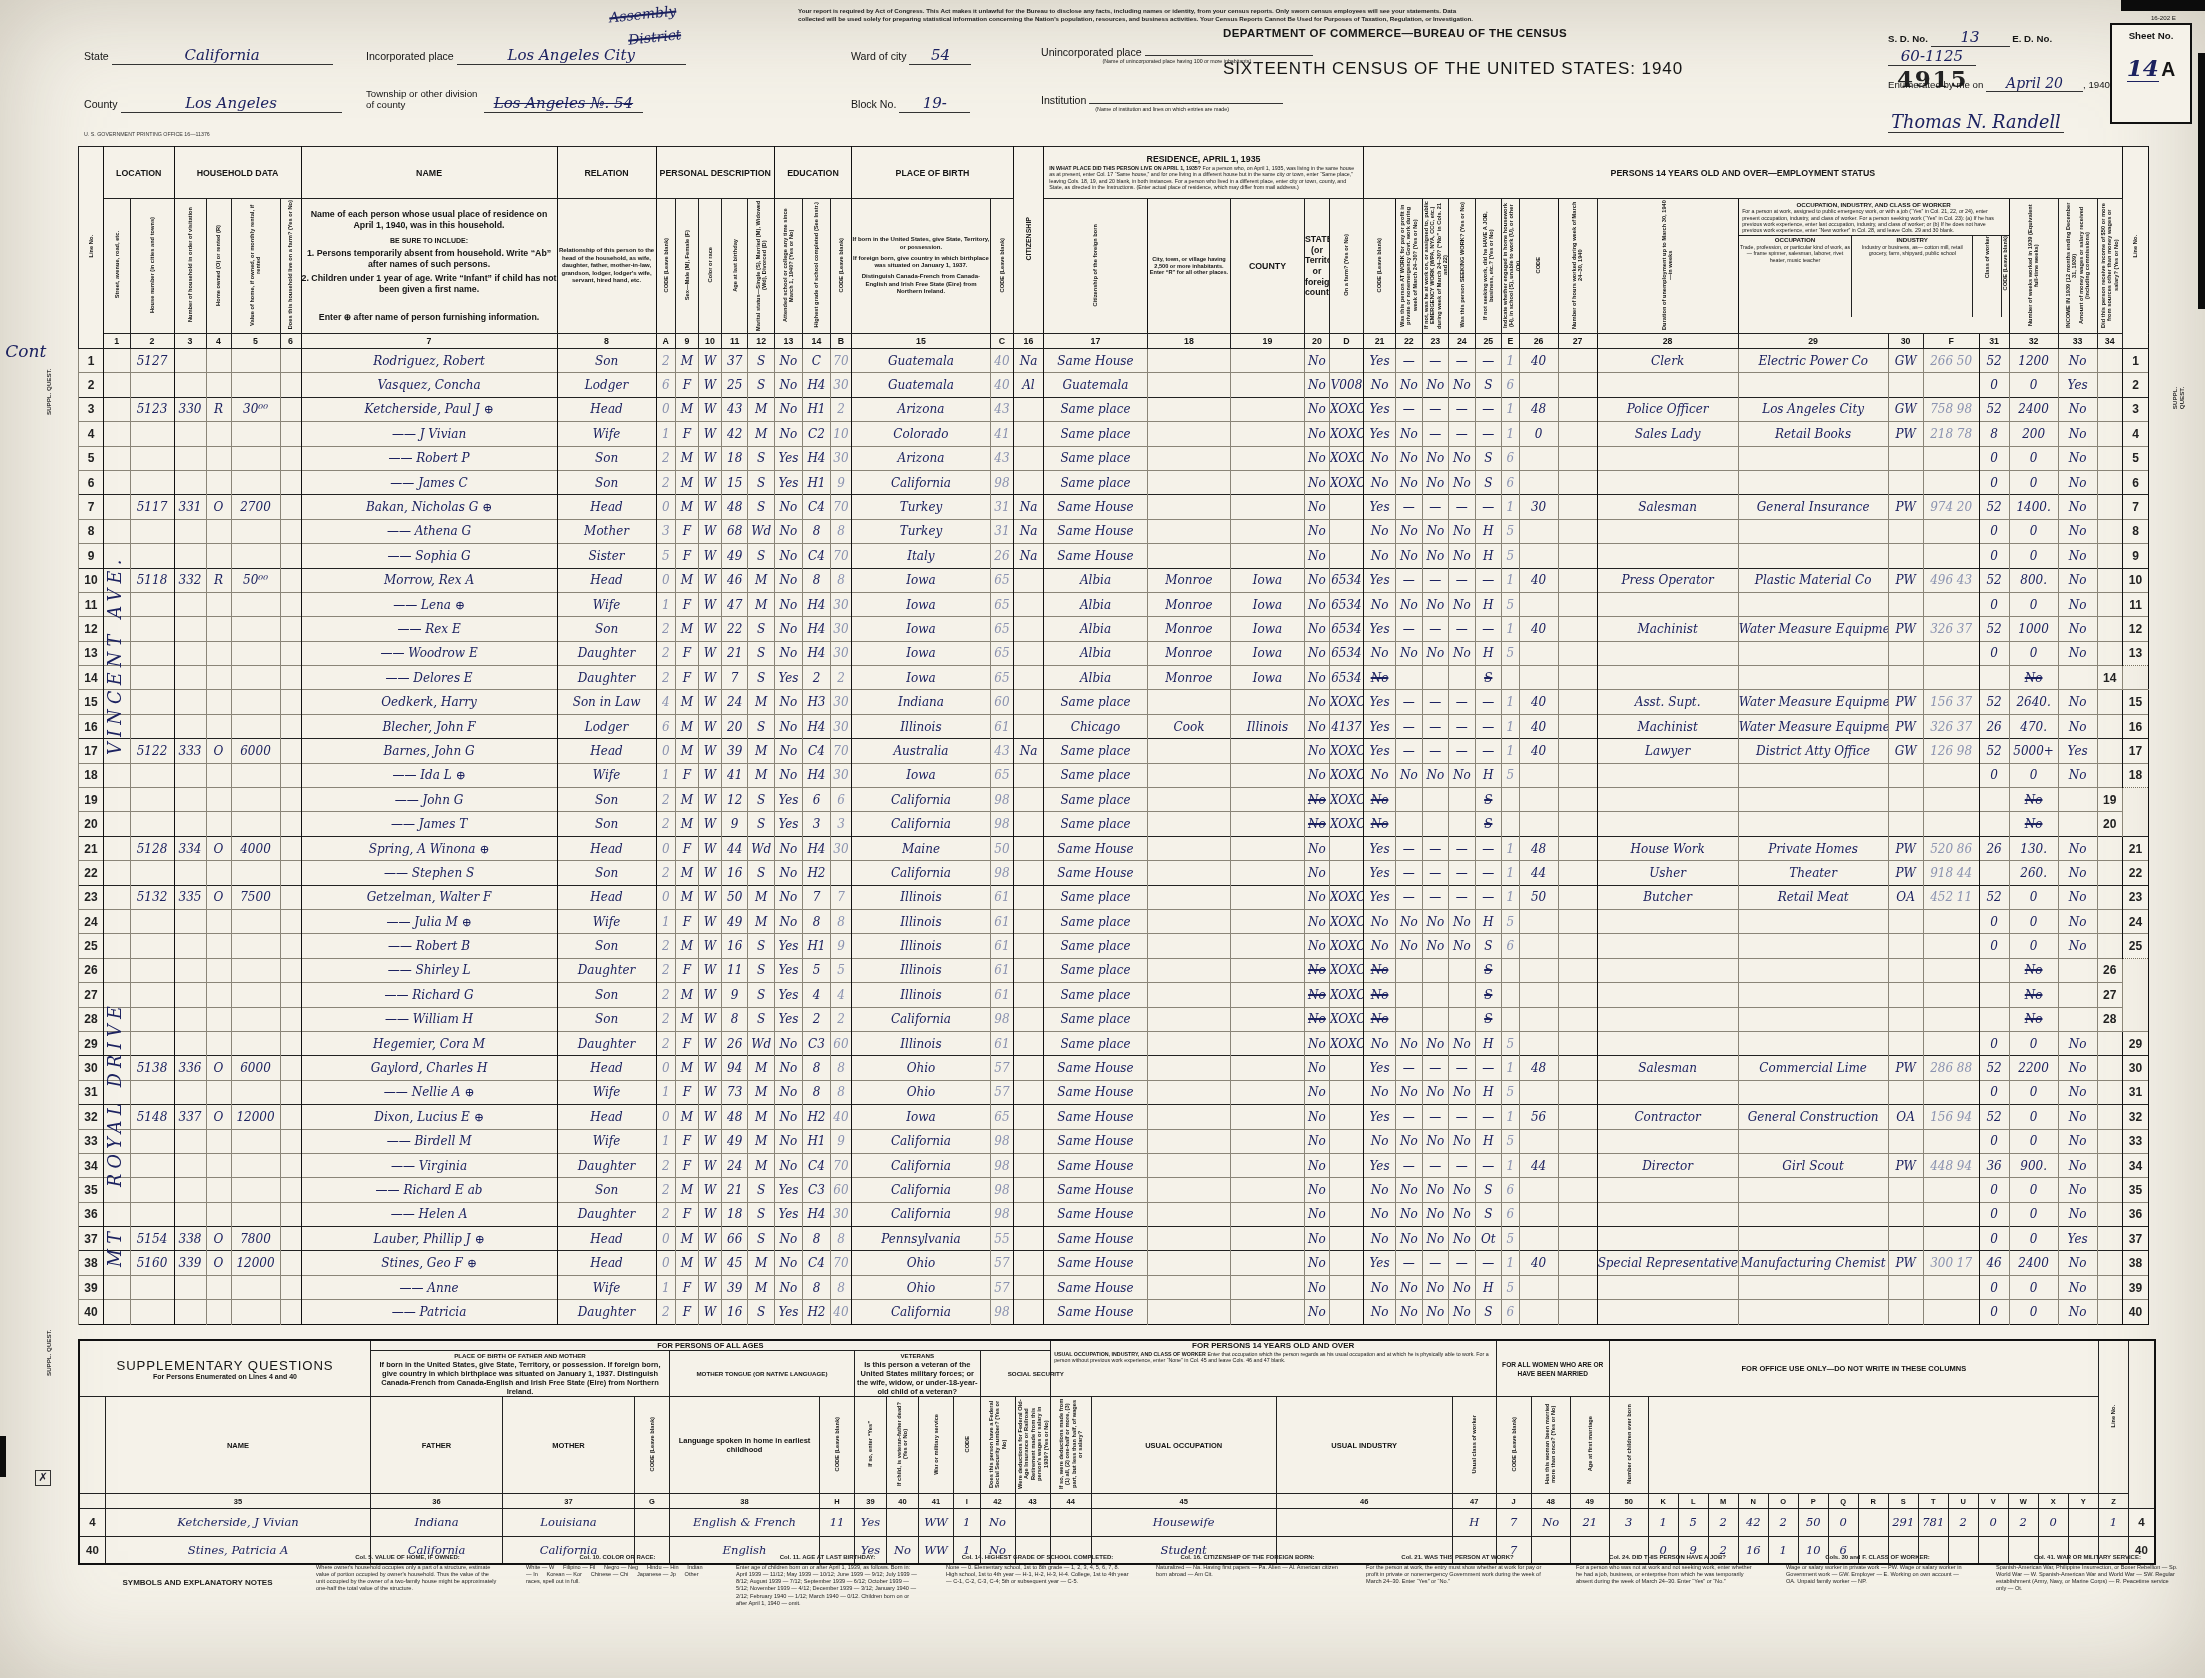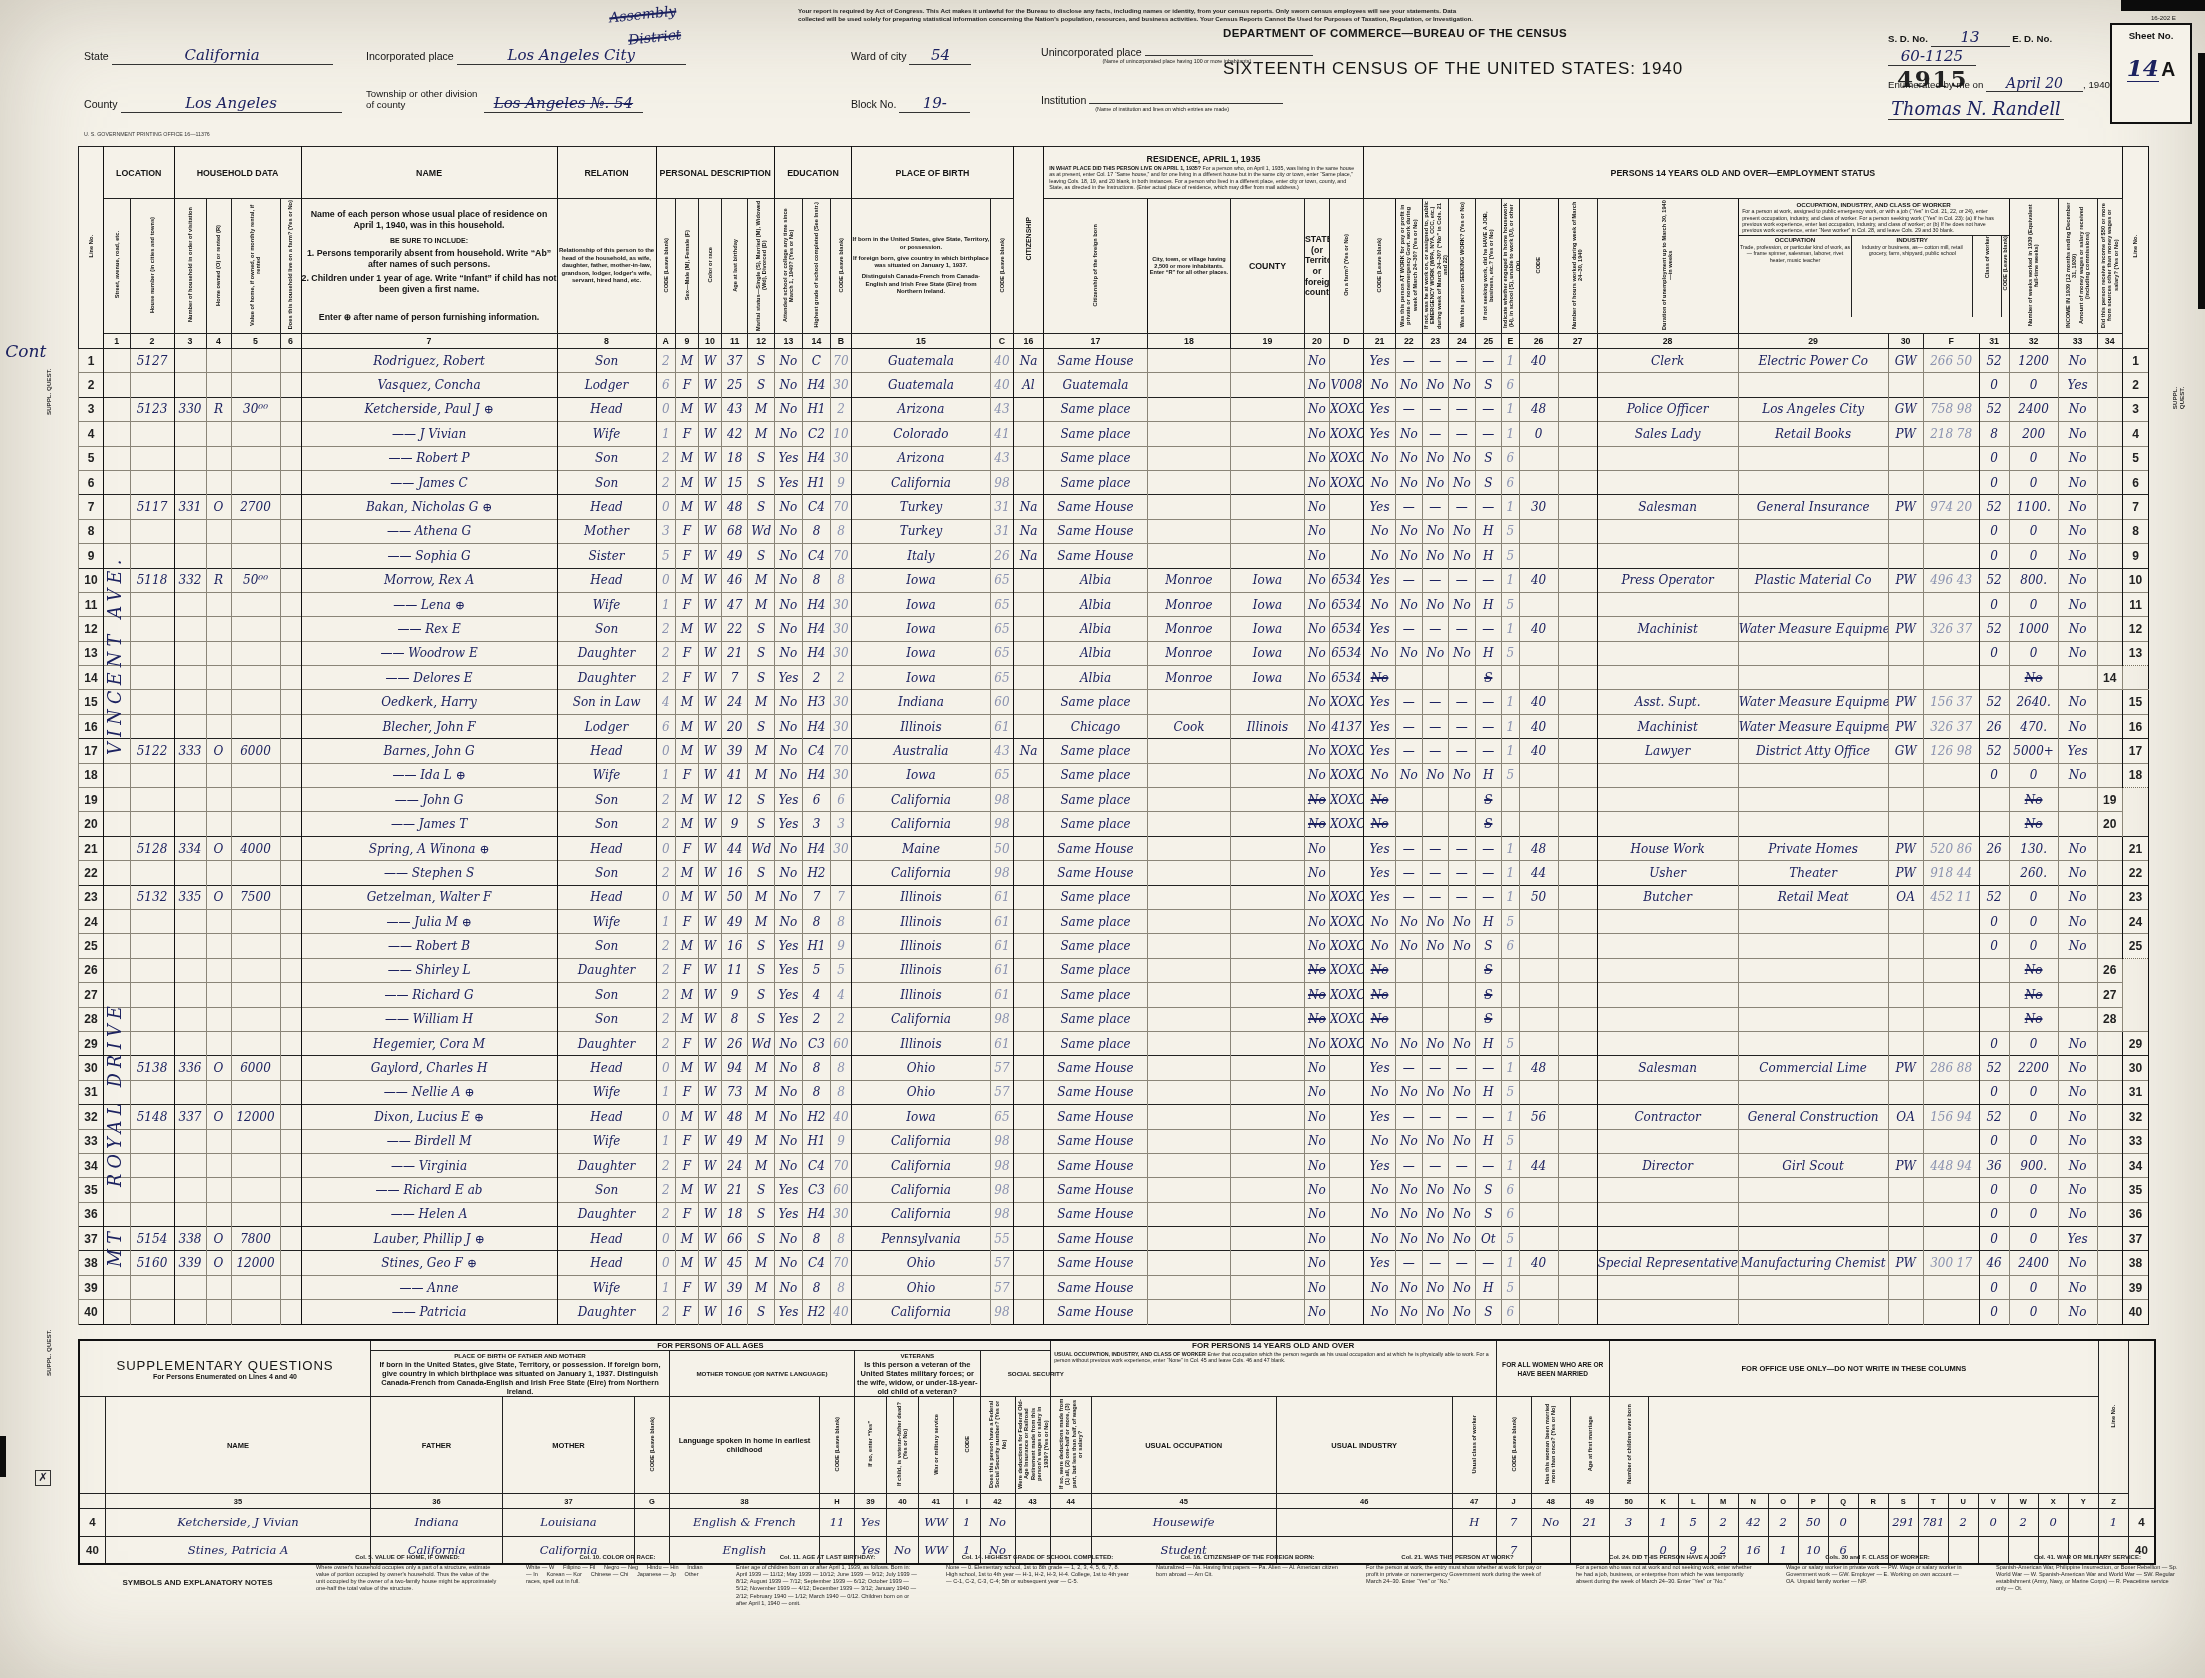--- a/index.html
+++ b/index.html
@@ -113,21 +113,21 @@
     <div>
       <b>S. D. No.</b>
       <span class="fld" style="min-width:79px"><span class="hw">13</span></span>
       <b>E. D. No.</b>
       <span class="fld" style="min-width:88px"><span class="hw">60-1125</span></span>
     </div>
     <div class="enumline">
       <span>Enumerated by me on</span>
       <span class="fld" style="min-width:97px"><span class="hw">April 20</span></span><span>, 1940.</span>
     </div>
-    <div style="margin-top:7px;">
+    <div style="margin-top:20px;">
       <span class="sig hw">Thomas N. Randell</span>
     </div>
   </div>
   <div class="enumlab">Enumerator.</div>
 
   <div class="sheetbox">
     <div style="margin-top:5.3px;">Sheet No.</div>
     <div style="margin-top:12.4px;">
       <span class="hw" style="border-bottom:1.8px solid #1c2260;">14</span>
       <span style="font-size:19.4px;font-weight:bold;">A</span>
@@ -644,21 +644,21 @@
             <td class="hw">—</td>
             <td class="hw">—</td>
             <td class="hw pc">1</td>
             <td class="hw">30</td>
             <td class="hw sr"></td>
             <td class="hw la">Salesman</td>
             <td class="hw la">General Insurance</td>
             <td class="hw">PW</td>
             <td class="hw sr pc">974 20</td>
             <td class="hw">52</td>
-            <td class="hw">1100.</td>
+            <td class="hw">1400.</td>
             <td class="hw">No</td>
             <td class="hw sr"></td>
             <td class="ln" style="border-left: 1.8px solid rgb(17, 17, 17);">7</td>
           </tr>
           <tr>
             <td class="ln sr">8</td>
             <td></td>
             <td class="hw sr"></td>
             <td class="hw"></td>
             <td class="hw"></td>

